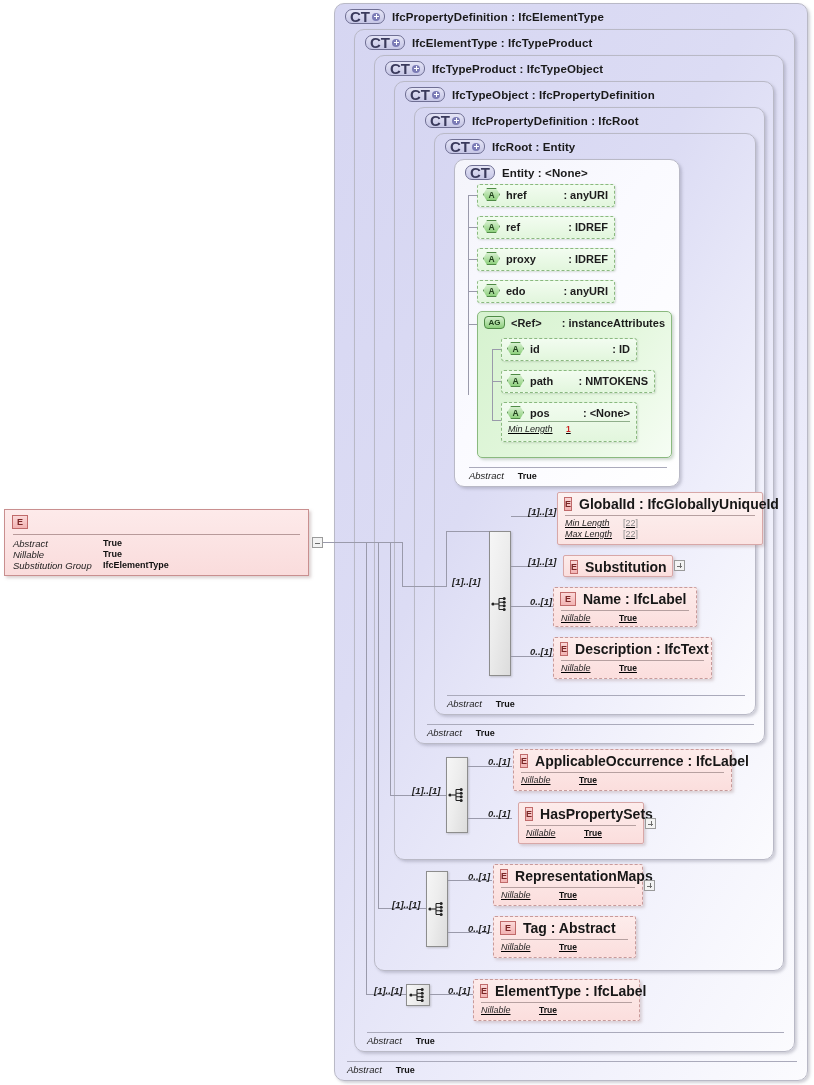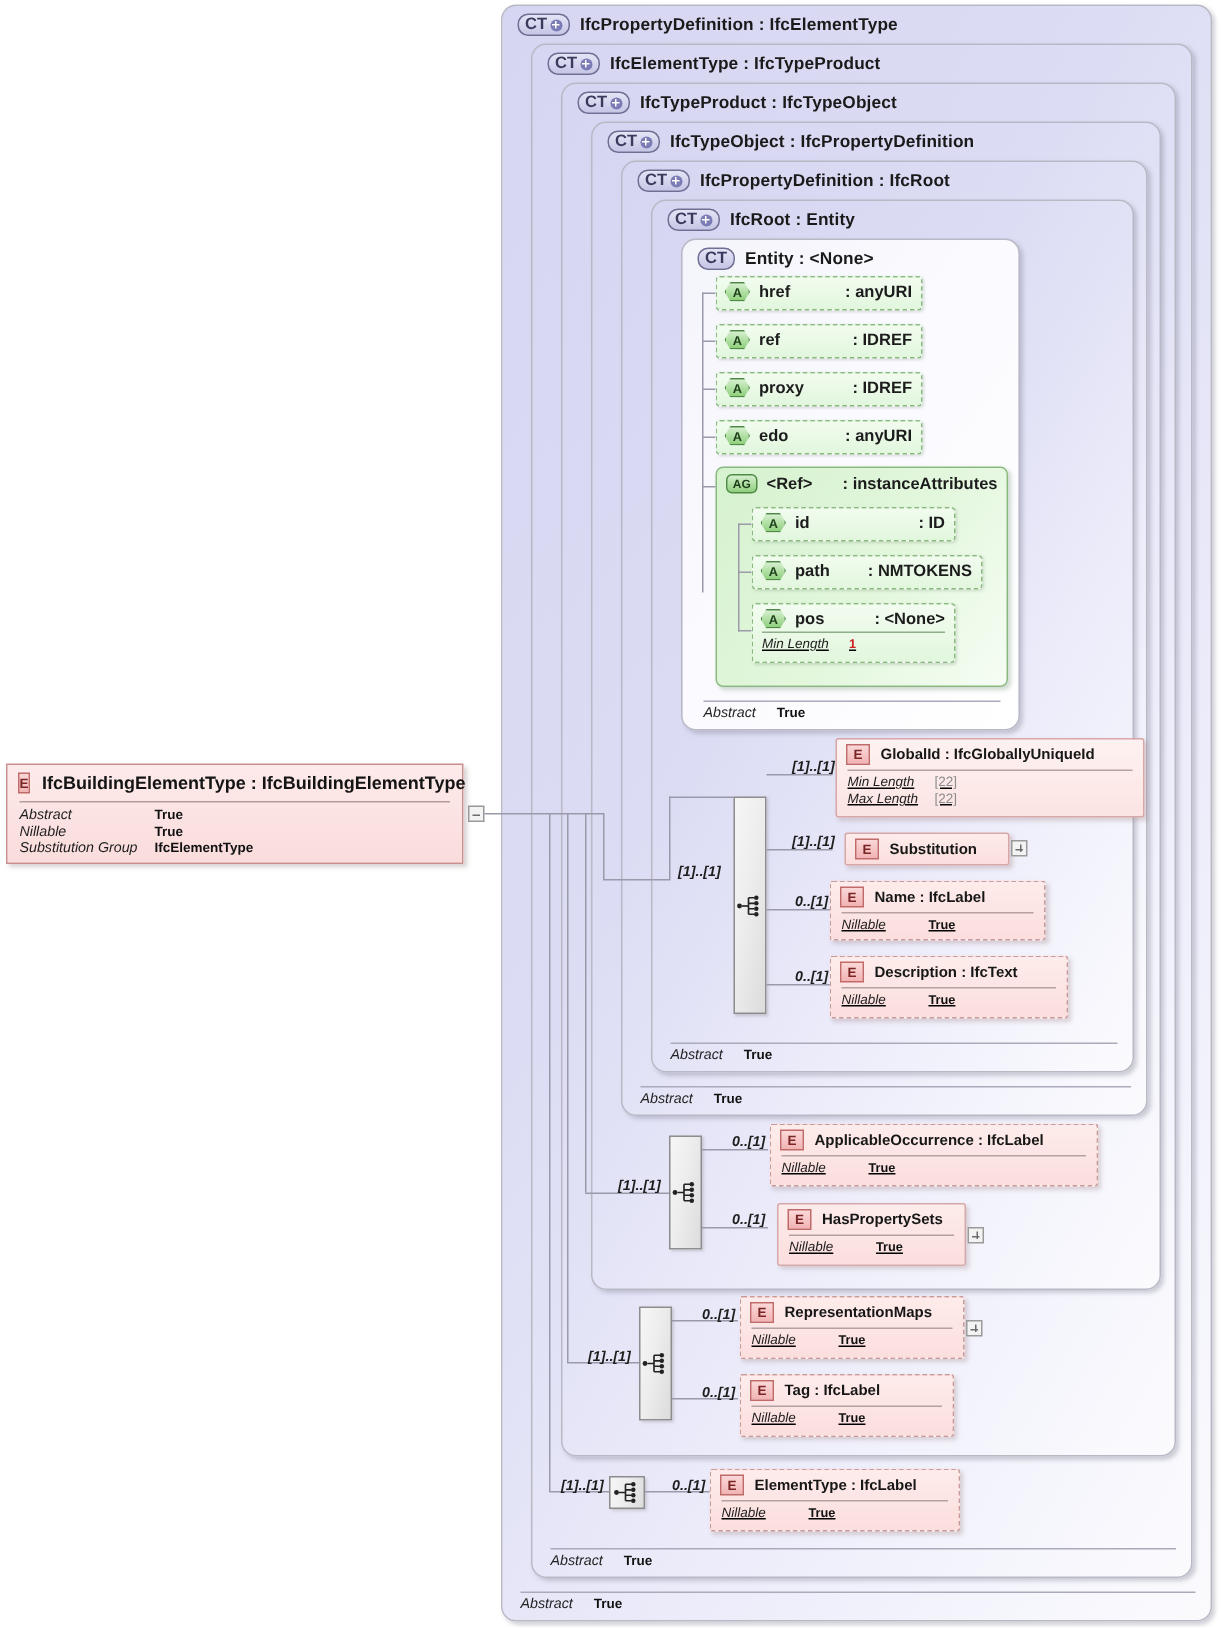--- a/index.html
+++ b/index.html
@@ -44,21 +44,21 @@
   .fct-k { font-size: 9.5px; font-style: italic; color: #222; }
   .fct-v { font-size: 9px; font-weight: bold; color: #111; }
 
   
   .badge-ct {
     display: inline-flex; align-items: center; gap: 2px;
     height: 15px; padding: 0 4px;
     border: 1px solid #6f6f93;
     border-radius: 7px;
     background: linear-gradient(#e4e4f6,#c6c6e6);
-    font-size: 11px; font-weight: bold; color: #3a3a5c;
+    font-size: 15px; font-weight: bold; color: #3a3a5c;
     line-height: 1;
   }
   .plus-dot {
     display: inline-block; width: 8px; height: 8px;
     border-radius: 50%;
     background: #7b7bb5;
     position: relative;
   }
   .plus-dot::before, .plus-dot::after {
     content: ""; position: absolute; background: #fff;
@@ -123,21 +123,21 @@
     background: linear-gradient(#fdeceb,#fbdedd);
     box-shadow: 2px 2px 3px rgba(160,130,130,.32);
   }
   .el.dashed { border: 1px dashed #c89a9a; }
   .el.plain  { background: linear-gradient(#fdf2f1,#fbe4e3); }
   .el-row {
     display: flex; align-items: center; gap: 7px;
     padding: 3px 8px 3px 6px;
     white-space: nowrap;
   }
-  .el-name { font-size: 10px; font-weight: bold; color: #171717; }
+  .el-name { font-size: 14px; font-weight: bold; color: #171717; }
   .el-facets {
     margin: 0 7px 3px 7px;
     border-top: 1px solid #b6a0a0;
     padding-top: 2px;
     text-decoration: underline;
   }
   .fr { display: flex; white-space: nowrap; line-height: 11px; }
   .fr .k { font-size: 9px; font-style: italic; color: #1d1d1d; width: 58px; }
   .fr .v { font-size: 8.5px; font-weight: bold; color: #111; }
   .fr .v.grey { color: #8c8c8c; font-weight: normal; font-size: 9px; }
@@ -366,21 +366,20 @@
       <div class="fr">
         <span class="k">Min Length</span>
         <span class="v red">1</span>
       </div>
     </div>
   </div>
 
   <div class="main-el" style="left:4px; top:509px; width:305px; height:67px;">
     <div class="main-el-head">
       <span class="badge-e">E</span>
-      <span class="main-el-title">IfcBuildingElementType : IfcBuildingElementType</span>
     </div>
     <div class="main-el-facets">
       <div class="fr">
         <span class="k">Abstract</span>
         <span class="v">True</span>
       </div>
       <div class="fr">
         <span class="k">Nillable</span>
         <span class="v">True</span>
       </div>
@@ -554,21 +553,21 @@
         <span class="k">Nillable</span>
         <span class="v">True</span>
       </div>
     </div>
   </div>
   <div class="exp plus" style="left:644px; top:880px;"></div>
 
   <div class="el dashed" style="left:493px; top:916px; width:143px; height:42px;">
     <div class="el-row">
       <span class="badge-e">E</span>
-      <span class="el-name">Tag         : IfcLabel</span>
+      <span class="el-name">Tag         : Abstract</span>
     </div>
     <div class="el-facets">
       <div class="fr">
         <span class="k">Nillable</span>
         <span class="v">True</span>
       </div>
     </div>
   </div>
 
   <div class="ln h" style="left:366px; top:994px; width:40px;"></div>

